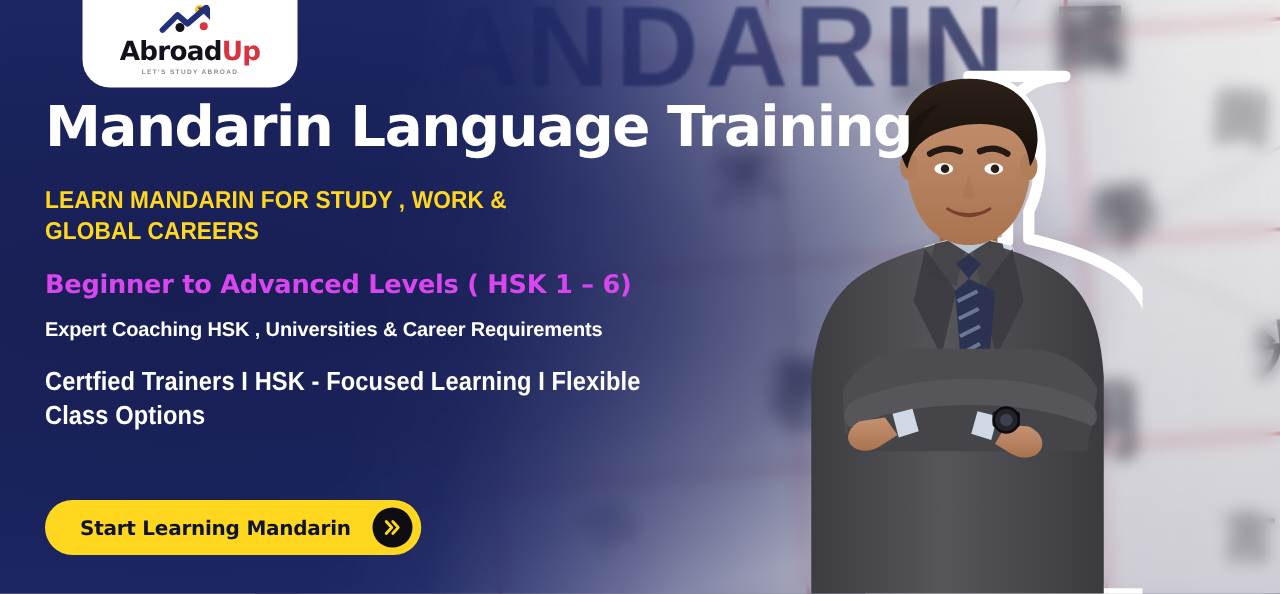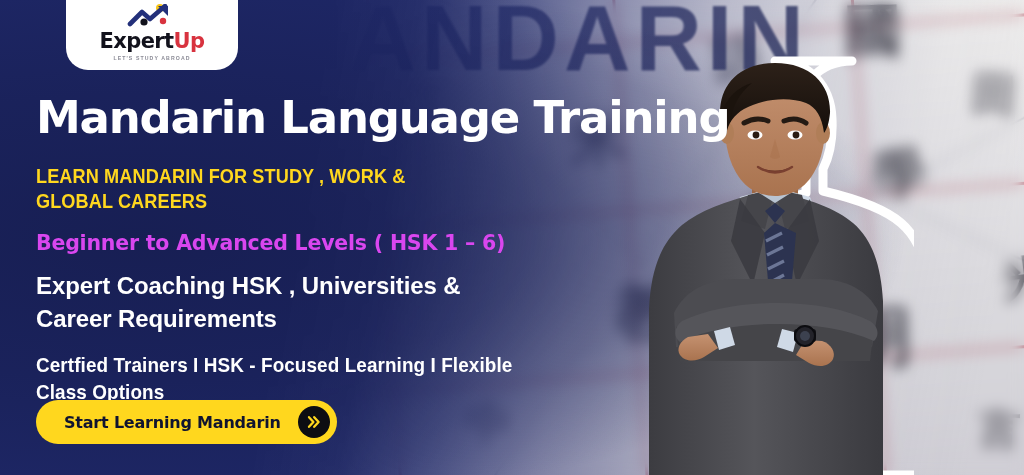--- a/index.html
+++ b/index.html
@@ -155,21 +155,20 @@
   }
 
   .headline {
     font-family:"DejaVu Sans", sans-serif;
     font-weight:700;
     font-size:45px;
     line-height:1.06;
     letter-spacing:-1.2px;
     color:#ffffff;
     white-space:nowrap;
-    margin-top:16px;
   }
 
   .sub-yellow {
     margin-top:22px;
     width:470px;
     font-family:"Liberation Sans", sans-serif;
     font-weight:700;
     font-size:19.5px;
     line-height:1.28;
     letter-spacing:.1px;
@@ -188,21 +187,21 @@
     line-height:1.3;
     letter-spacing:-.2px;
     color:#d946ef;
   }
 
   .line-b {
     margin-top:14px;
     width:500px;
     font-family:"Liberation Sans", sans-serif;
     font-weight:700;
-    font-size:24px;
+    font-size:16px;
     line-height:1.35;
     letter-spacing:-.1px;
     color:#ffffff;
   }
 
   .line-c {
     margin-top:16px;
     width:560px;
     font-family:"Liberation Sans", sans-serif;
     font-weight:700;
@@ -397,21 +396,21 @@
     <div class="logo-mark">
       <svg viewBox="0 0 64 26" aria-hidden="true">
         <circle cx="40" cy="4" r="4" fill="#f7c518"></circle>
         <path d="M10 20 L22 8 L30 15 L45 2" stroke="#23307a" stroke-width="4.6" fill="none" stroke-linecap="round" stroke-linejoin="round"></path>
         <path d="M38 2 L48 2 L48 12 Z" fill="#23307a"></path>
         <circle cx="24" cy="18" r="3.6" fill="#12121c"></circle>
         <circle cx="43" cy="17" r="3.2" fill="#d8333f"></circle>
       </svg>
     </div>
     <div class="logo-word">
-      <span class="a">Expert</span><span class="u">Up</span>
+      <span class="a">Abroad</span><span class="u">Up</span>
     </div>
     <div class="logo-tag">LET'S STUDY ABROAD</div>
   </div>
 
   <div class="copy">
     <h1 class="headline">Mandarin Language Training</h1>
     <p class="sub-yellow">LEARN MANDARIN FOR STUDY , WORK &amp; GLOBAL CAREERS</p>
     <p class="line-a">Beginner to Advanced Levels ( HSK 1 – 6)</p>
     <p class="line-b">Expert Coaching HSK , Universities &amp; Career Requirements</p>
     <p class="line-c">Certfied Trainers I HSK - Focused Learning  I Flexible Class Options</p>

